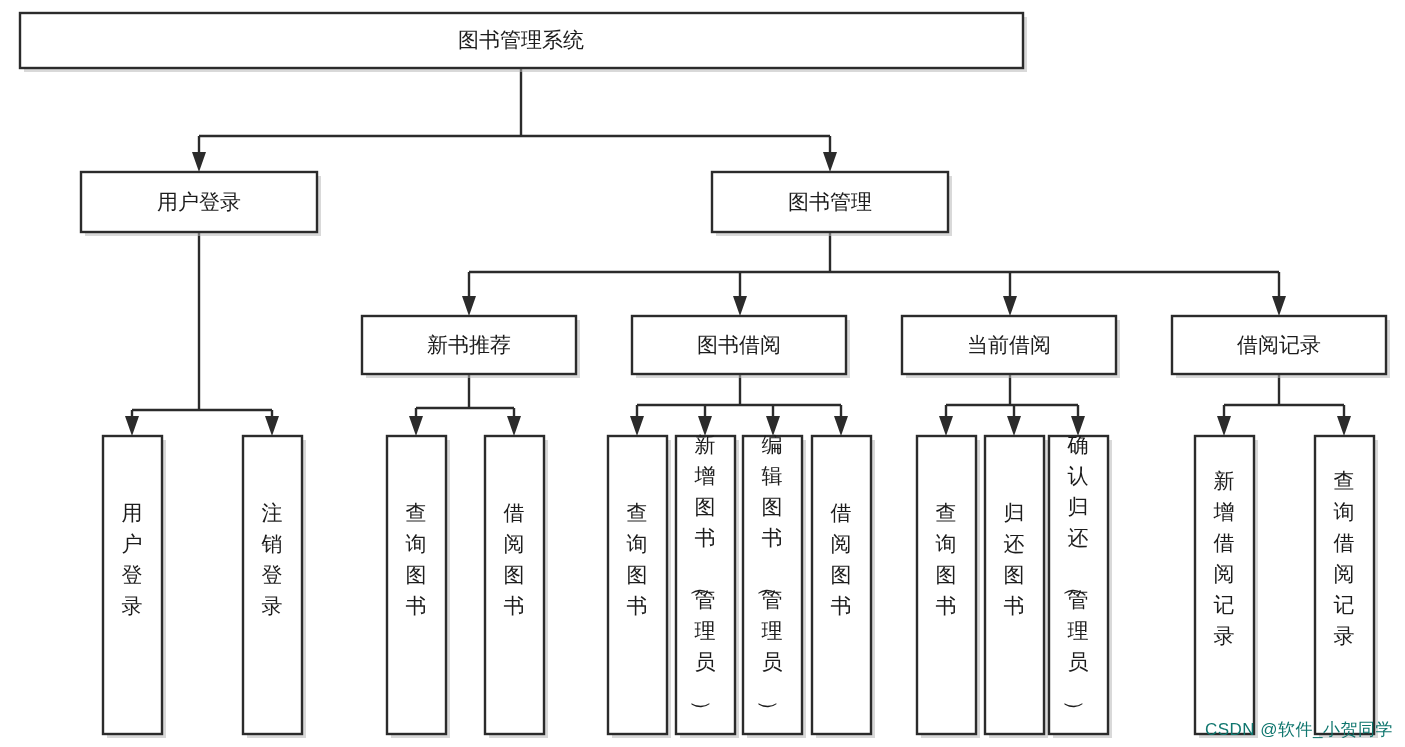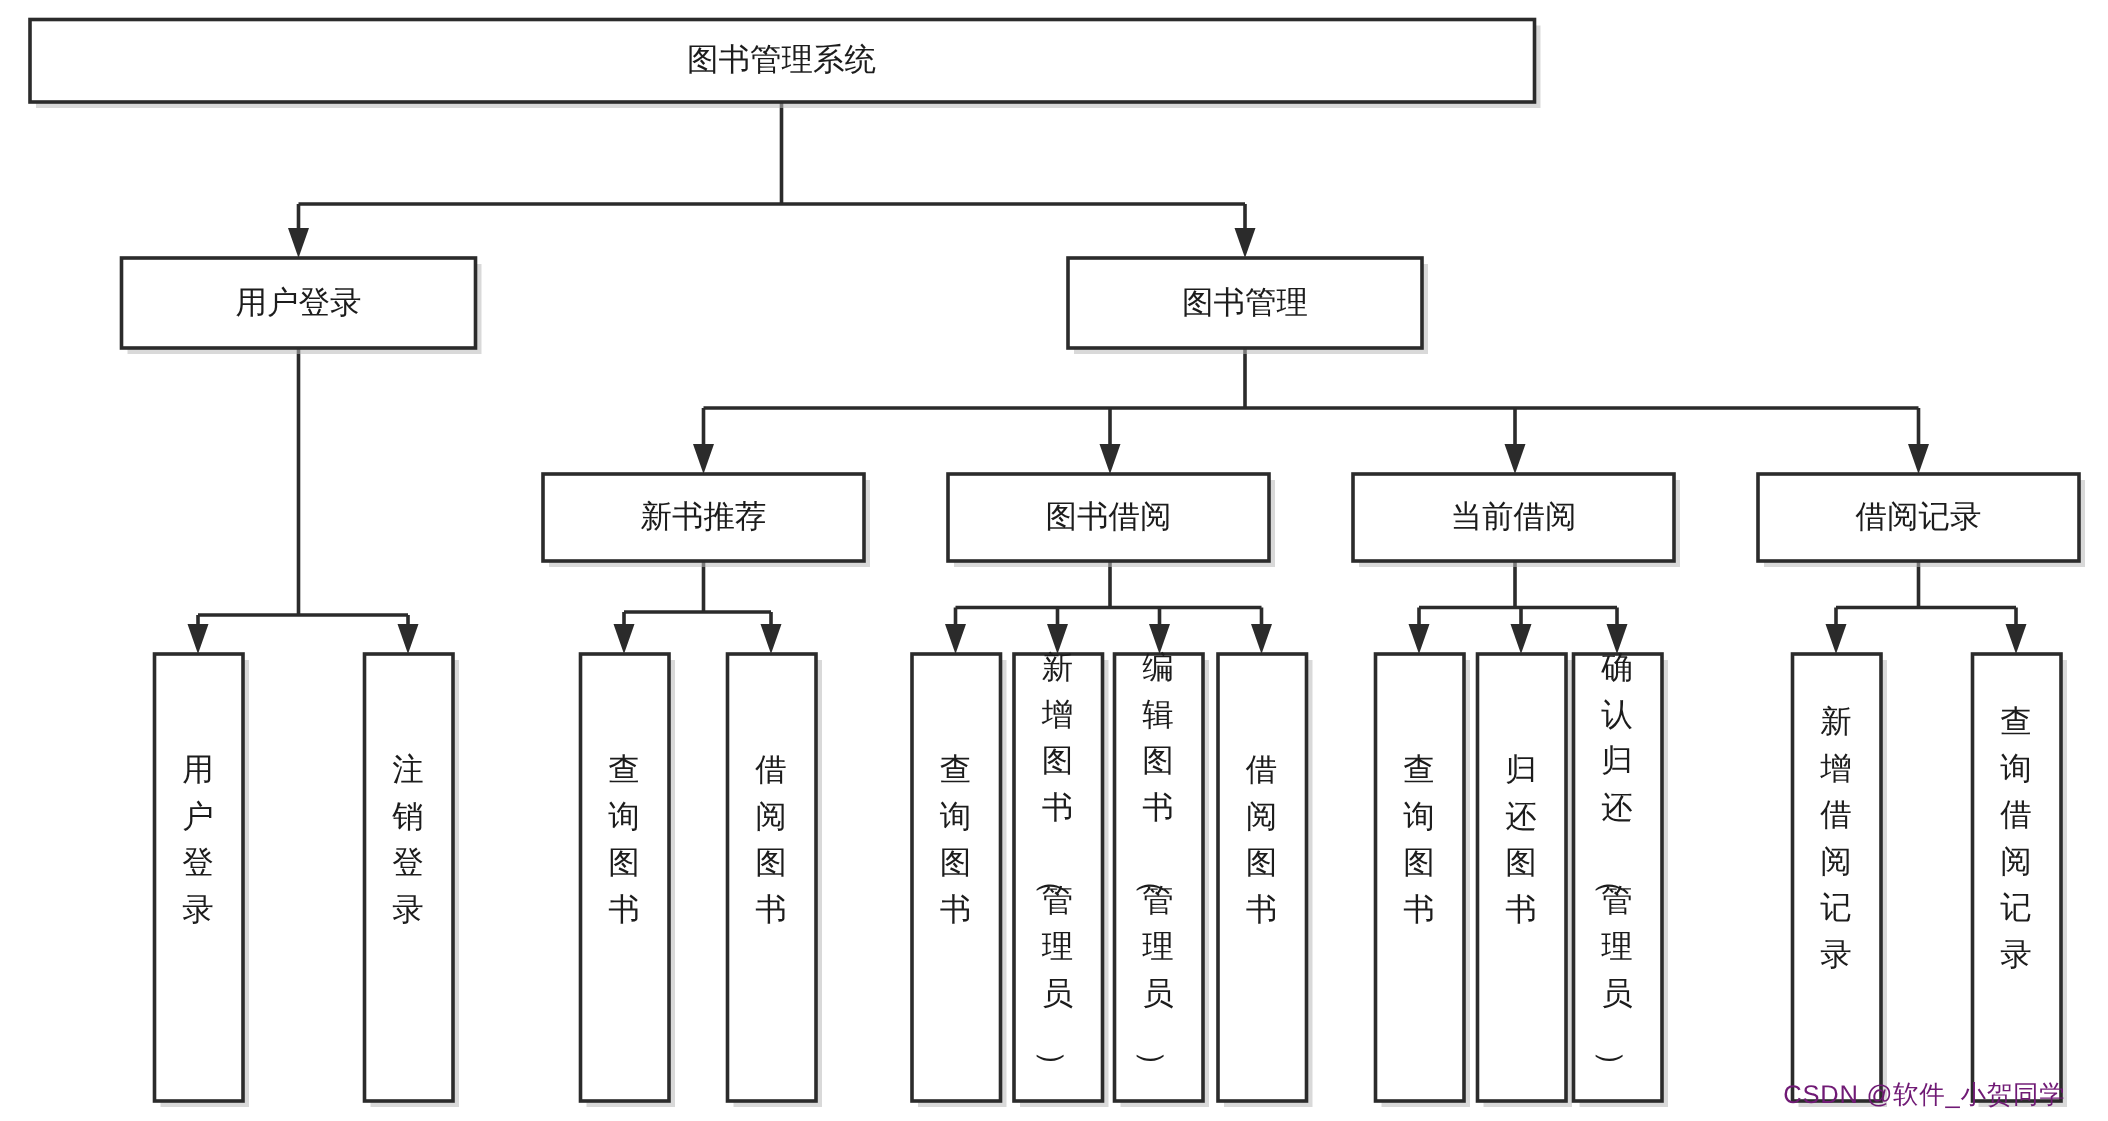--- a/index.html
+++ b/index.html
@@ -47,25 +47,25 @@
     dominant-baseline: middle;
   }
   .node-label-vert {
     fill: #1c1c1c;
     font-family: "Liberation Sans", sans-serif;
     font-size: 21px;
     text-anchor: middle;
   }
   .watermark {
     position: absolute;
-    right: 28px;
+    right: 12px;
     bottom: 6px;
     font-family: "Liberation Sans", sans-serif;
     font-size: 17px;
-    color: #701a75;
+    color: #0f766e;
     white-space: nowrap;
     letter-spacing: 0.5px;
   }
 </style>
 </head>
 <body>
 
 <svg id="diagram" viewBox="0 0 1405 747">
 
   <g>

